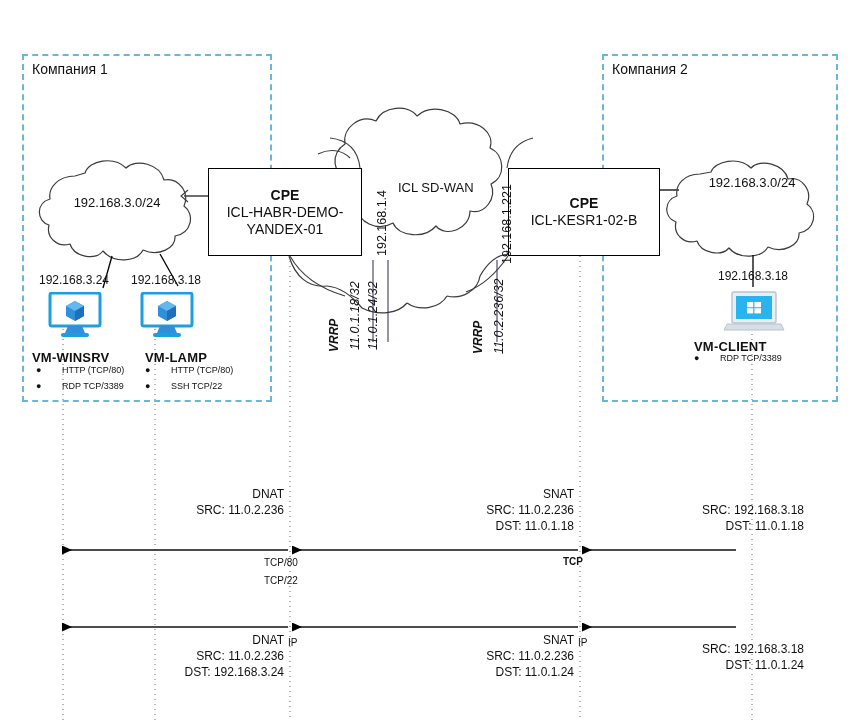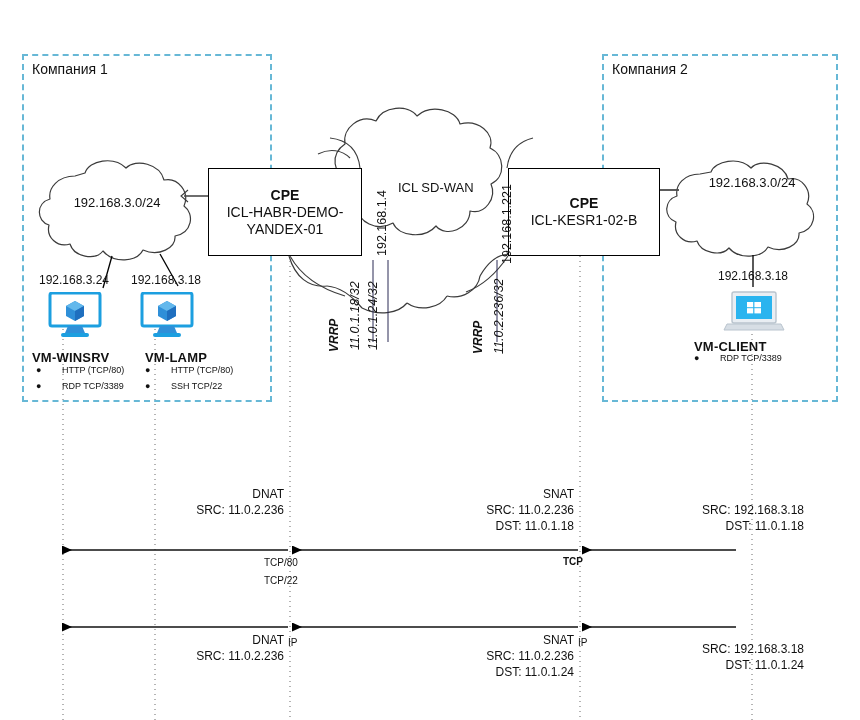--- a/index.html
+++ b/index.html
@@ -215,20 +215,21 @@
     <div>DST: 11.0.1.18</div>
   </div>
 
   <div class="abs small-lbl" style="left:563px;top:530px;font-weight:bold;">TCP</div>
   <div class="abs small-lbl" style="left:264px;top:531px;">TCP/80</div>
   <div class="abs small-lbl" style="left:264px;top:549px;">TCP/22</div>
 
   <div class="abs flow-txt r" style="left:100px;top:608px;width:184px;">
     <div class="flow-title">DNAT</div>
     <div>SRC: 11.0.2.236</div>
+    <div>DST: 192.168.3.24</div>
   </div>
 
   <div class="abs flow-txt r" style="left:390px;top:608px;width:184px;">
     <div class="flow-title">SNAT</div>
     <div>SRC: 11.0.2.236</div>
     <div>DST: 11.0.1.24</div>
   </div>
 
   <div class="abs flow-txt r" style="left:620px;top:617px;width:184px;">
     <div>SRC: 192.168.3.18</div>

